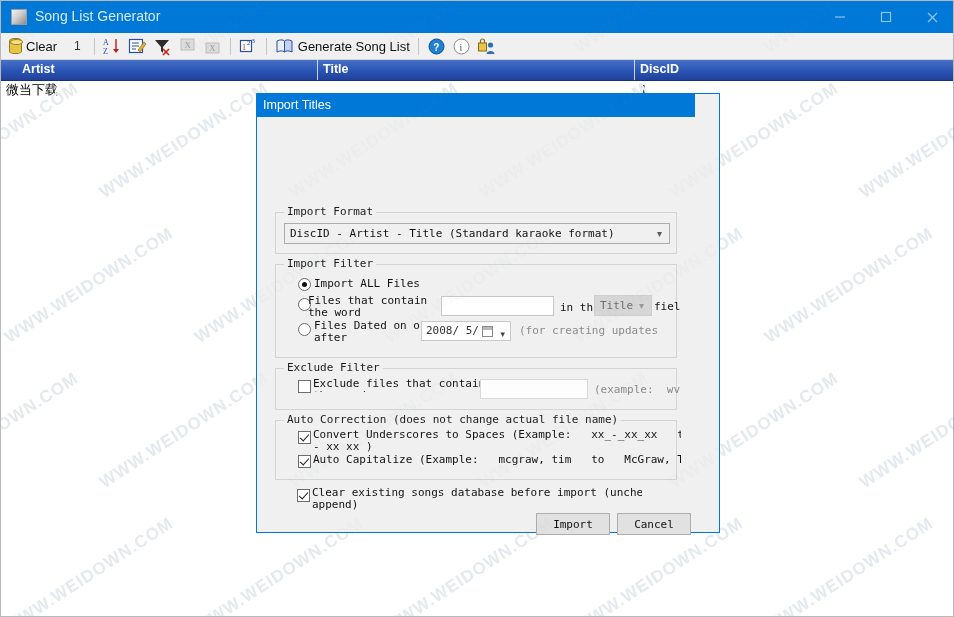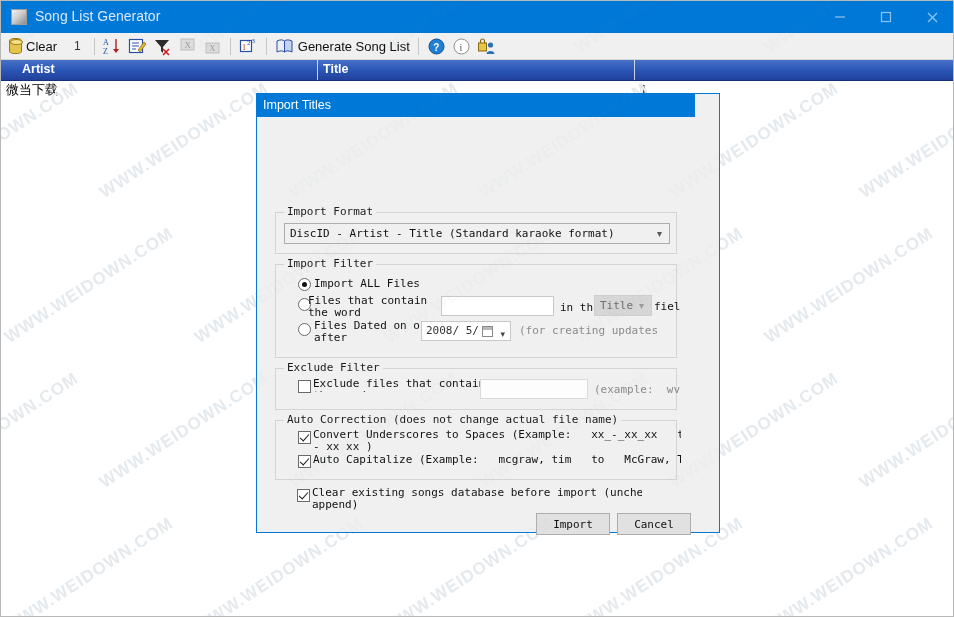--- a/index.html
+++ b/index.html
@@ -317,20 +317,21 @@
         </svg>
       </span>
     </div>
   </div>
 
   <div class="grid-head">
     <div class="gh-cell" style="left:16px;width:317px;">Artist</div>
     <div class="gh-div" style="left:316px;"></div>
     <div class="gh-cell" style="left:317px;width:317px;">Title</div>
     <div class="gh-div" style="left:633px;"></div>
+    <div class="gh-cell" style="left:634px;width:318px;">DiscID</div>
   </div>
 
   <div class="grid-body">
     <div class="grid-row">
       <div class="gr-cell" style="left:0;width:317px;">微当下载</div>
       <div class="gr-cell" style="left:634px;width:318px;">1</div>
     </div>
   </div>
 
   <div class="dialog">

